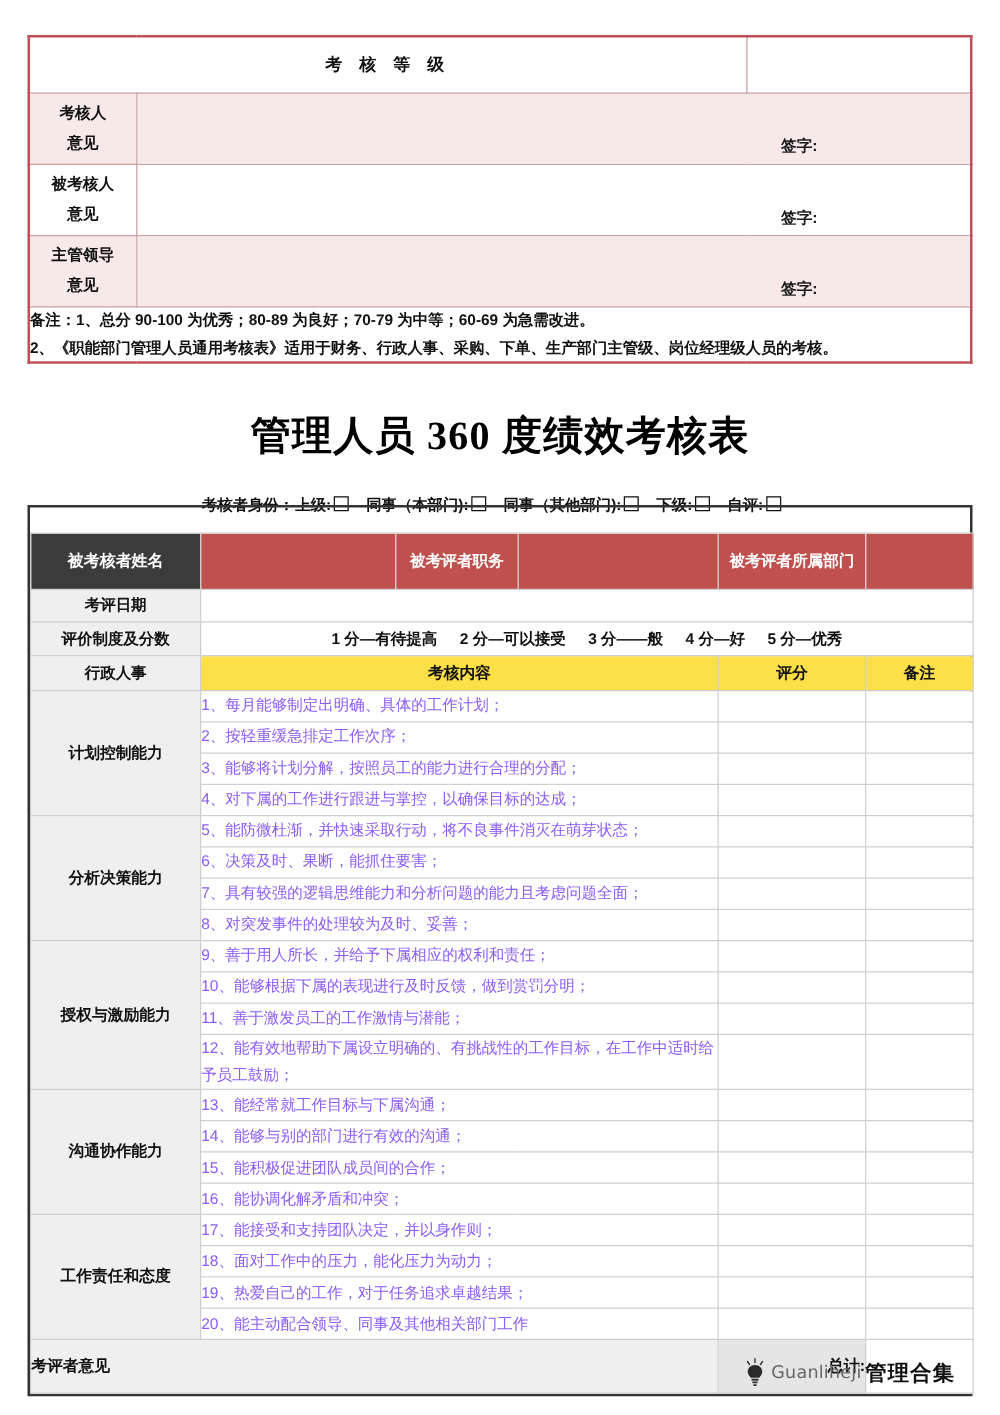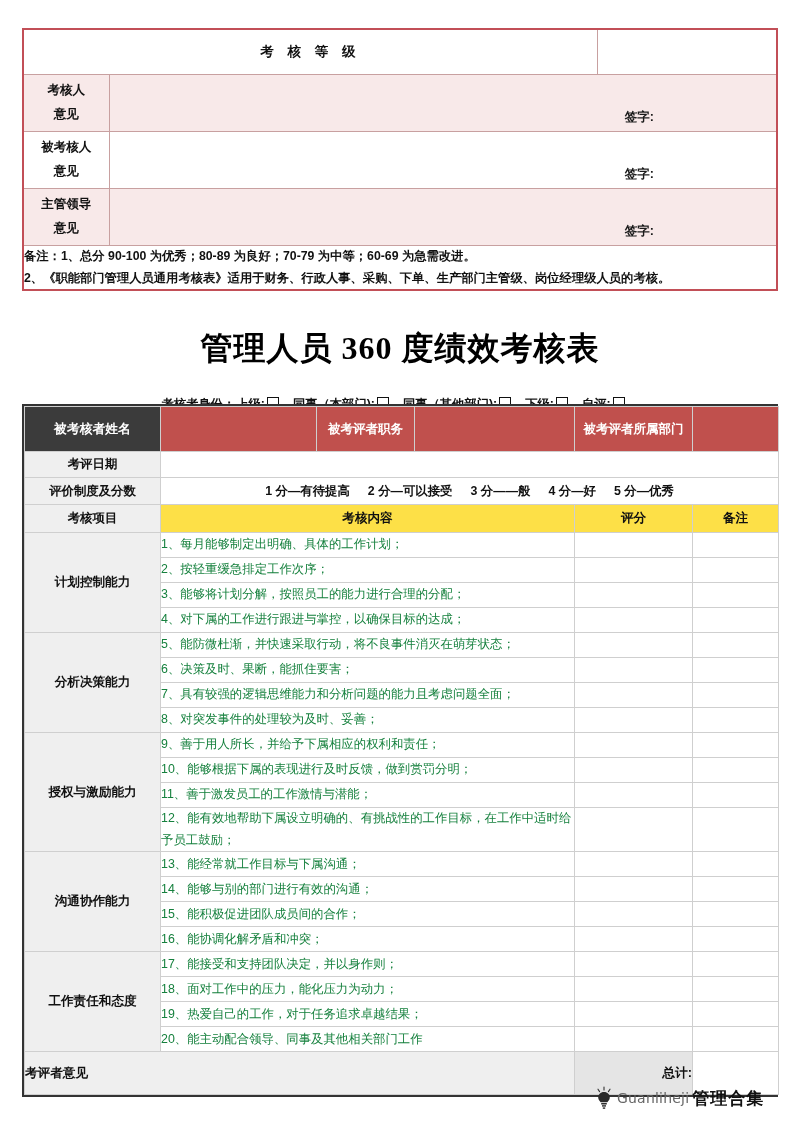--- a/index.html
+++ b/index.html
@@ -142,20 +142,21 @@
     position: absolute;
     left: 22px;
     top: 404px;
     width: 756px;
     border: 2px solid #333;
     box-sizing: border-box;
   }
   .main-table.inner {
     position: static;
     width: 100%;
+    margin-top: 20px;
   }
 
   .hdr-name {
     background: #3b3b3b;
     color: #ffffff;
     font-weight: bold;
     text-align: center;
     height: 44px;
     font-size: 12.8px;
   }
@@ -208,21 +209,21 @@
     font-size: 12.6px;
     color: #111;
     padding: 2px;
   }
   .item-cell {
     background: #ffffff;
     text-align: left;
     padding: 4px 8px 4px 10px;
     font-size: 12.4px;
     line-height: 1.75;
-    color: #15803d;
+    color: #8b5cf6;
     height: 24px;
   }
   .score-cell, .remark-cell {
     background: #ffffff;
   }
 
   .opinion-cell {
     background: #efefef;
     font-weight: bold;
     font-size: 12.6px;
@@ -362,21 +363,21 @@
       </tr>
 
       <tr>
         <td class="lbl-cell">评价制度及分数</td>
         <td colspan="5" class="scale-cell">
           <span>1 分—有待提高</span><span>2 分—可以接受</span><span>3 分——般</span><span>4 分—好</span><span>5 分—优秀</span>
         </td>
       </tr>
 
       <tr>
-        <td class="lbl-cell">考核项目</td>
+        <td class="lbl-cell">行政人事</td>
         <td colspan="3" class="colhdr">考核内容</td>
         <td class="colhdr">评分</td>
         <td class="colhdr">备注</td>
       </tr>
 
       <tr>
         <td rowspan="4" class="cat-cell">计划控制能力</td>
         <td colspan="3" class="item-cell">1、每月能够制定出明确、具体的工作计划；</td>
         <td class="score-cell"></td>
         <td class="remark-cell"></td>

